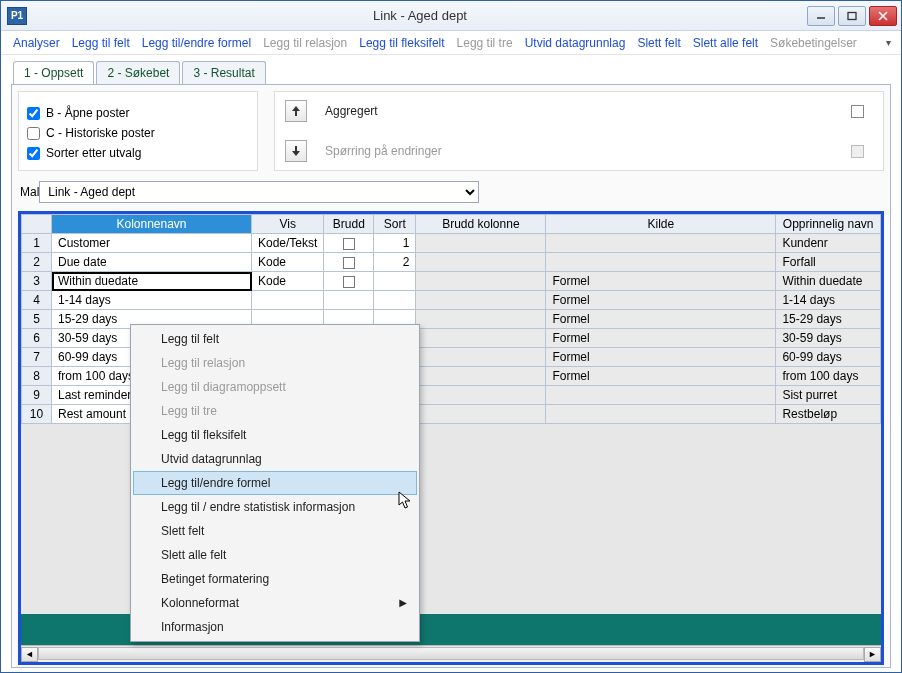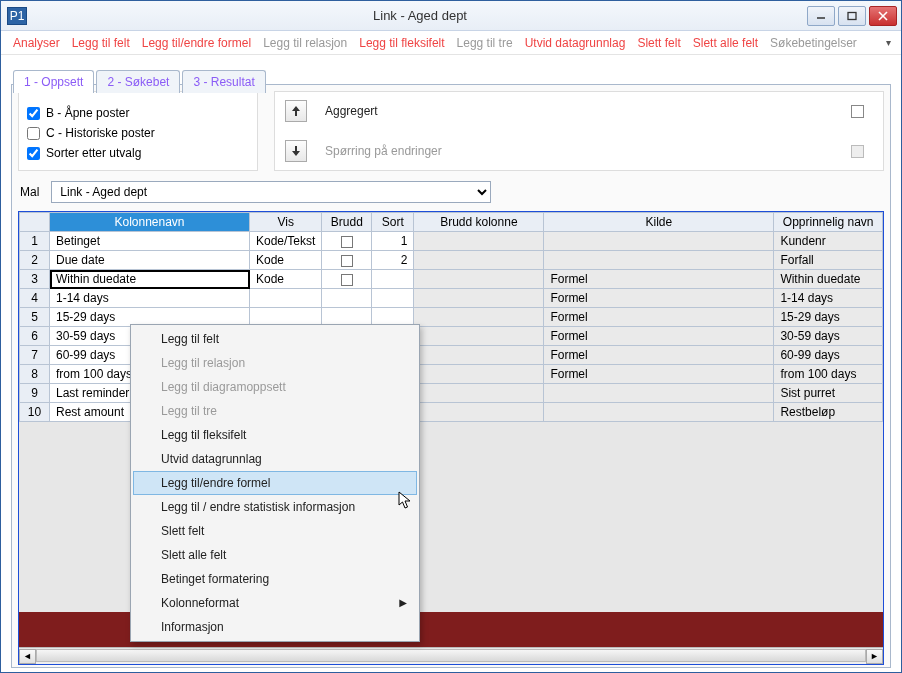--- a/index.html
+++ b/index.html
@@ -1,56 +1,56 @@
 <!DOCTYPE html>
 <html><head>
 <meta charset="utf-8">
 <style>
 * { box-sizing: border-box; margin: 0; padding: 0; font-family: "Segoe UI", Tahoma, sans-serif; font-size: 12px; }
 body { background: #fff; width: 902px; height: 673px; overflow: hidden; position: relative; }
 
 .window { width: 902px; height: 673px; border: 1px solid #2e5f9e; display: flex; flex-direction: column; background: #fff; }
 .titlebar { height: 30px; background: linear-gradient(#f4f8fc,#e8eef6); display: flex; align-items: center; border-bottom: 1px solid #c8d4e6; }
-.titlebar .icon-box { width: 20px; height: 18px; margin: 0 6px; background: #2d64a5; color: #fff; display: flex; align-items: center; justify-content: center; font-size: 12px; font-weight: normal; border: 1px solid #1a4a85; }
+.titlebar .icon-box { width: 20px; height: 18px; margin: 0 6px; background: #2d64a5; color: #fff; display: flex; align-items: center; justify-content: center; font-size: 10px; font-weight: bold; border: 1px solid #1a4a85; }
 .titlebar .title { flex: 1; text-align: center; color: #333; font-size: 13px; }
 .win-btns { display: flex; gap: 3px; padding-right: 4px; }
 .win-btn { width: 28px; height: 20px; border: 1px solid #8fa8c8; background: linear-gradient(#f0f4fa,#d8e2f0); display: flex; align-items: center; justify-content: center; border-radius: 2px; cursor: pointer; }
 .win-btn.close { background: linear-gradient(#e57373,#c93030); border-color: #a82424; color: #fff; }
 .win-btn svg { width: 12px; height: 10px; }
 
 .menubar { height: 24px; display: flex; align-items: center; padding: 0 6px; border-bottom: 1px solid #e4e4e4; gap: 0; }
-.menubar span { padding: 3px 6px; color: #ef4444; cursor: pointer; }
+.menubar span { padding: 3px 6px; color: #1d4ed8; cursor: pointer; }
 .menubar span.dis { color: #999; }
 .menubar .chev { margin-left: auto; padding: 0 4px; font-size: 10px; color: #555; }
 
 .toolbar2 { height: 24px; display: flex; align-items: center; padding: 0 6px; border-bottom: 1px solid #d4d4d4; gap: 0; }
 .toolbar2 span { padding: 3px 6px; color: #222; cursor: pointer; }
 
 .tabs-row { display: flex; align-items: flex-end; padding: 6px 0 0 12px; gap: 2px; }
-.tab { border: 1px solid #a9b8cc; border-bottom: none; padding: 4px 10px; background: #f0f4f9; border-radius: 3px 3px 0 0; cursor: pointer; position: relative; top: 9px; color: #8b5cf6; }
+.tab { border: 1px solid #a9b8cc; border-bottom: none; padding: 4px 10px; background: #f0f4f9; border-radius: 3px 3px 0 0; cursor: pointer; position: relative; top: 0; color: #14532d; }
 .tab.active { background: #fff; z-index: 2; }
 
 .panel { margin: 0 10px 4px 10px; border: 1px solid #a9b8cc; flex: 1; background: #fafafa; display: flex; flex-direction: column; padding: 6px 6px 2px 6px; overflow: hidden; justify-content: center; }
 
 .top-area { display: flex; gap: 16px; margin-bottom: 6px; }
 .checks { width: 240px; border: 1px solid #ddd; padding: 8px 8px 4px 8px; background: #fff; }
 .chk-row { display: flex; align-items: center; gap: 6px; margin: 6px 0; }
 .chk-row input { width: 13px; height: 13px; }
 
 .mid-box { flex: 1; border: 1px solid #ddd; background: #fff; padding: 8px 10px; display: grid; grid-template-columns: 40px 1fr 22px; row-gap: 18px; align-items: center; }
 .arrow-btn { width: 22px; height: 22px; border: 1px solid #aaa; background: linear-gradient(#fdfdfd,#e8e8e8); display: flex; align-items: center; justify-content: center; cursor: pointer; }
 .mid-box .lbl { color: #222; }
 .mid-box .lbl.dis { color: #999; }
 .sq-chk { width: 13px; height: 13px; border: 1px solid #888; background: #fff; }
 .sq-chk.dis { background: #eee; border-color: #bbb; }
 
-.mal-row { display: flex; align-items: center; gap: 12px; margin: 4px 0 8px 2px; }
+.mal-row { display: flex; align-items: center; gap: 0; margin: 4px 0 8px 2px; }
 .mal-row select { width: 440px; height: 22px; border: 1px solid #9aa9bd; background: #fff; padding: 2px 4px; }
 
-.grid-wrap { flex: 1; position: relative; border: 1px solid #1d4ed8; background: #7f1d1d; overflow: hidden; }
+.grid-wrap { flex: 1; position: relative; border: 3px solid #1d4ed8; background: #0f766e; overflow: hidden; }
 table.grid { border-collapse: collapse; width: 100%; background: #fff; }
 table.grid th, table.grid td { border: 1px solid #b8c4d4; padding: 2px 6px; height: 18px; text-align: left; font-size: 12px; }
 table.grid th { background: #e9eef5; font-weight: normal; text-align: center; }
 table.grid th.blue { background: #2d8fd8; color: #fff; }
 table.grid td.rownum { background: #e9eef5; text-align: center; width: 30px; }
 table.grid td.center { text-align: center; }
 table.grid td.right { text-align: right; }
 table.grid td.gray { background: #eaeaea; }
 .mini-chk { display: inline-block; width: 12px; height: 12px; border: 1px solid #777; background: #fff; vertical-align: middle; }
 
@@ -170,21 +170,21 @@
             <th style="width:50px">Brudd</th>
             <th style="width:42px">Sort</th>
             <th style="width:130px">Brudd kolonne</th>
             <th style="width:230px">Kilde</th>
             <th>Opprinnelig navn</th>
           </tr>
         </thead>
         <tbody id="grid-body">
             <tr>
               <td class="rownum">1</td>
-              <td class="">Betinget</td>
+              <td class="">Customer</td>
               <td>Kode/Tekst</td>
               <td class="center"><span class="mini-chk"></span></td>
               <td class="right">1</td>
               <td class="gray"></td>
               <td class="gray"></td>
               <td class="gray">Kundenr</td>
             </tr>
             <tr>
               <td class="rownum">2</td>
               <td class="">Due date</td>

